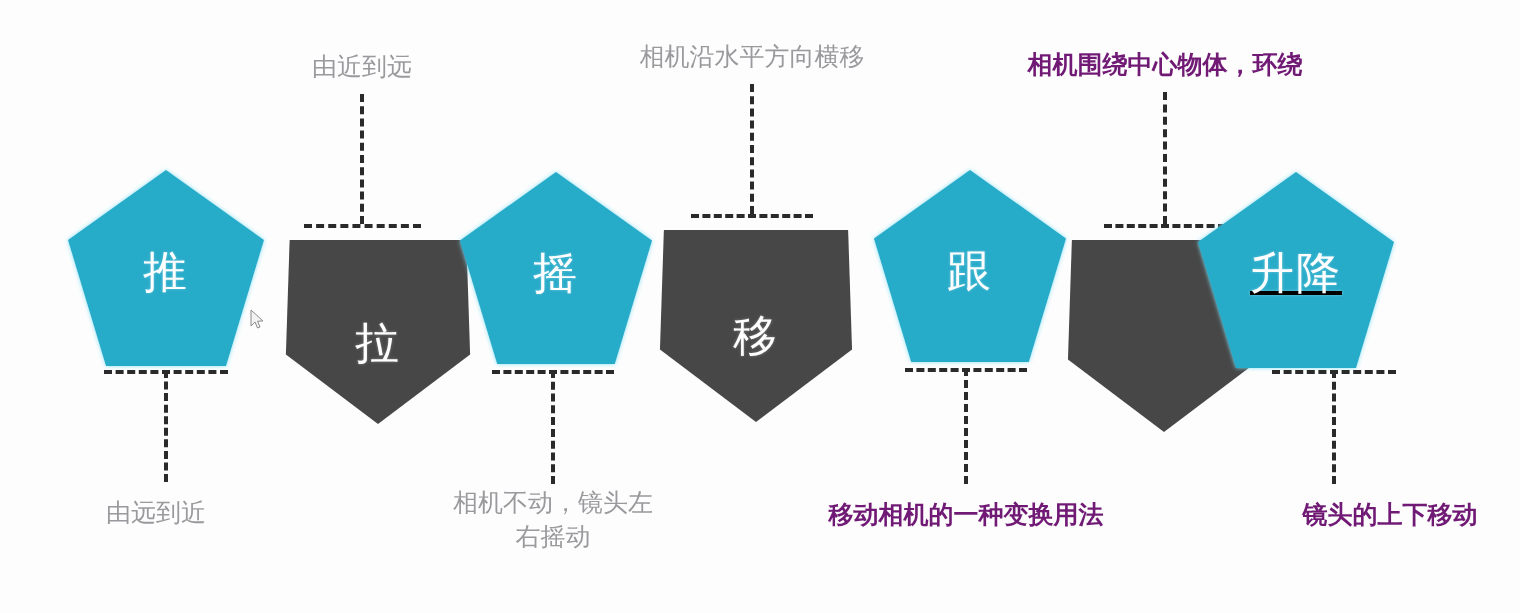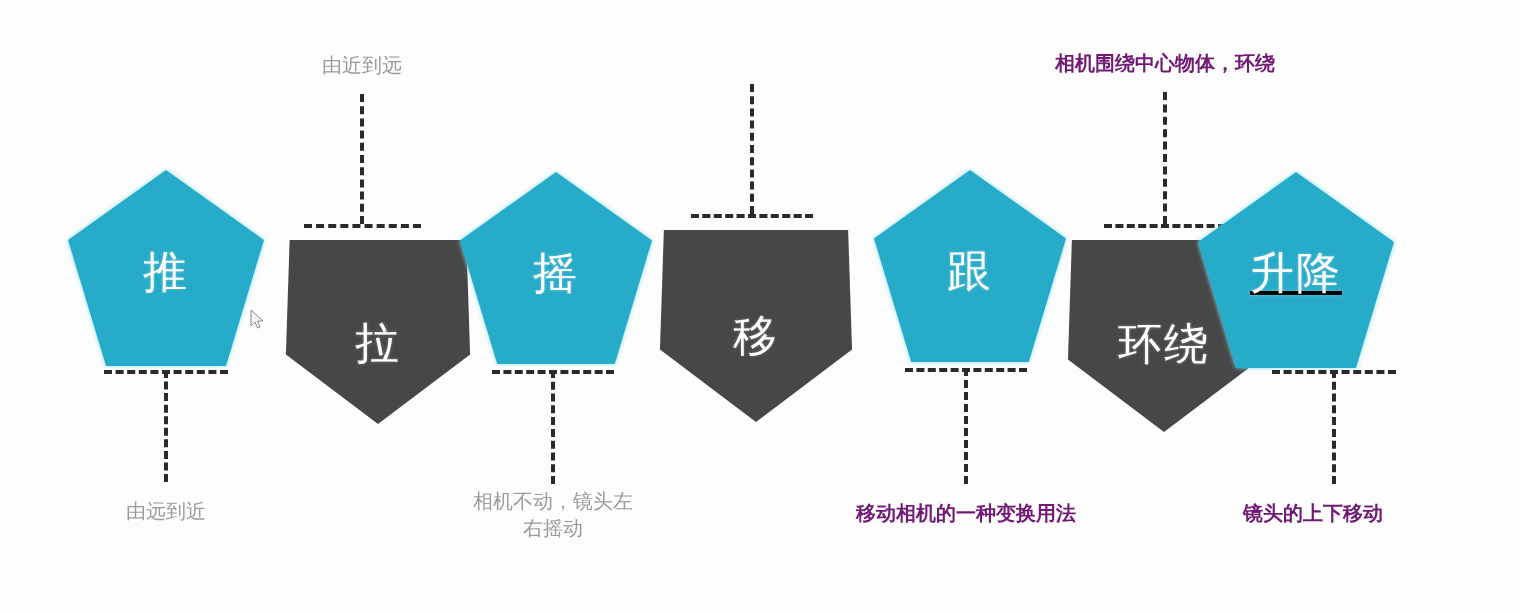--- a/index.html
+++ b/index.html
@@ -55,21 +55,22 @@
     width: 0;
     border-left: 4px dashed #2a2a2a;
   }
 
   
   .caption {
     position: absolute;
     text-align: center;
     white-space: pre-line;
     line-height: 1.35;
-    font-size: 20px;
+    font-size: 25px;
+    font-family: Liberation Mono, monospace;
   }
   .caption.light {
     color: #9a9a9e;
     font-weight: 400;
   }
   .caption.dark {
     color: #701a75;
     font-weight: 700;
   }
 
@@ -93,21 +94,21 @@
           </filter>
         </defs>
         <polygon points="50,1 99,36 80,99 20,99 1,36" fill="#27abc9"></polygon>
       </svg>
       <span class="pent-label">推</span>
     </div>
     <div class="conn">
       <div class="conn-h" style="left: 104px; top: 370px; width: 124px; border-top-color: rgb(42, 42, 42);"></div>
       <div class="conn-v" style="left: 164px; border-left-color: rgb(42, 42, 42); top: 370px; height: 112px;"></div>
     </div>
-    <div class="caption light" style="left: 56px; top: 498px; width: 220px;">由远到近</div>
+    <div class="caption light" style="left: 46px; top: 498px; width: 220px;">由远到近</div>
     <div class="pent down" style="left: 284px; top: 238px; width: 188px; height: 190px;">
       <svg class="pent-shape" viewBox="0 0 100 100" preserveAspectRatio="none">
         <polygon points="3,1 97,1 99,62 50,99 1,62" fill="#474747"></polygon>
       </svg>
       <span class="pent-label">拉</span>
     </div>
     <div class="conn">
       <div class="conn-h" style="left: 303.5px; top: 224px; width: 117px; border-top-color: rgb(42, 42, 42);"></div>
       <div class="conn-v" style="left: 360px; border-left-color: rgb(42, 42, 42); top: 94px; height: 130px;"></div>
     </div>
@@ -132,41 +133,41 @@
     <div class="pent down" style="left: 658px; top: 228px; width: 196px; height: 196px;">
       <svg class="pent-shape" viewBox="0 0 100 100" preserveAspectRatio="none">
         <polygon points="3,1 97,1 99,62 50,99 1,62" fill="#474747"></polygon>
       </svg>
       <span class="pent-label">移</span>
     </div>
     <div class="conn">
       <div class="conn-h" style="left: 691px; top: 214px; width: 122px; border-top-color: rgb(42, 42, 42);"></div>
       <div class="conn-v" style="left: 750px; border-left-color: rgb(42, 42, 42); top: 84px; height: 130px;"></div>
     </div>
+    <div class="caption light" style="left: 602px; top: 42px; width: 300px;">相机沿水平方向横移</div>
     <div class="pent up" style="left: 872px; top: 168px; width: 196px; height: 194px;">
       <svg class="pent-shape" viewBox="0 0 100 100" preserveAspectRatio="none" filter="url(#glow4)">
         <defs>
           <filter id="glow4" x="-25%" y="-25%" width="150%" height="150%">
             <feDropShadow dx="0" dy="0" stdDeviation="2.2" flood-color="#7fe0f5" flood-opacity="0.95"></feDropShadow>
           </filter>
         </defs>
         <polygon points="50,1 99,36 80,99 20,99 1,36" fill="#27abc9"></polygon>
       </svg>
       <span class="pent-label">跟</span>
     </div>
     <div class="conn">
       <div class="conn-h" style="left: 905px; top: 368px; width: 122px; border-top-color: rgb(42, 42, 42);"></div>
       <div class="conn-v" style="left: 964px; border-left-color: rgb(42, 42, 42); top: 368px; height: 116px;"></div>
     </div>
     <div class="caption dark" style="left: 801px; top: 500px; width: 330px;">移动相机的一种变换用法</div>
     <div class="pent down" style="left: 1066px; top: 238px; width: 196px; height: 192px;">
       <svg class="pent-shape" viewBox="0 0 100 100" preserveAspectRatio="none">
         <polygon points="3,1 97,1 99,62 50,99 1,62" fill="#474747"></polygon>
       </svg>
-      <span class="pent-label">环绕</span>
     </div>
     <div class="conn">
       <div class="conn-h" style="left: 1104px; top: 224px; width: 122px; border-top-color: rgb(42, 42, 42);"></div>
       <div class="conn-v" style="left: 1163px; border-left-color: rgb(42, 42, 42); top: 92px; height: 132px;"></div>
     </div>
     <div class="caption dark" style="left: 995px; top: 50px; width: 340px;">相机围绕中心物体，环绕</div>
     <div class="pent up" style="left: 1196px; top: 170px; width: 200px; height: 194px; text-decoration: underline;">
       <svg class="pent-shape" viewBox="0 0 100 100" preserveAspectRatio="none" filter="url(#glow6)">
         <defs>
           <filter id="glow6" x="-25%" y="-25%" width="150%" height="150%">
@@ -174,17 +175,17 @@
           </filter>
         </defs>
         <polygon points="50,1 99,36 80,99 20,99 1,36" fill="#27abc9"></polygon>
       </svg>
       <span class="pent-label">升降</span>
     </div>
     <div class="conn">
       <div class="conn-h" style="left: 1272px; top: 370px; width: 124px; border-top-color: rgb(42, 42, 42);"></div>
       <div class="conn-v" style="left: 1332px; border-left-color: rgb(42, 42, 42); top: 370px; height: 114px;"></div>
     </div>
-    <div class="caption dark" style="left: 1183px; top: 500px; width: 260px;">镜头的上下移动</div>
+    <div class="caption dark" style="left: 1260px; top: 500px; width: 260px;">镜头的上下移动</div>
     <div id="cursor" style="left: 249px; top: 309px;"><svg viewBox="0 0 16 22" width="16" height="22">
         <path d="M2 1 L2 17 L6 13 L8.5 19 L11 18 L8.6 12.2 L14 12 Z" fill="#f2f2f2" stroke="#8a8a8a" stroke-width="1"></path>
       </svg></div>
   </div>
 
 </body></html>

